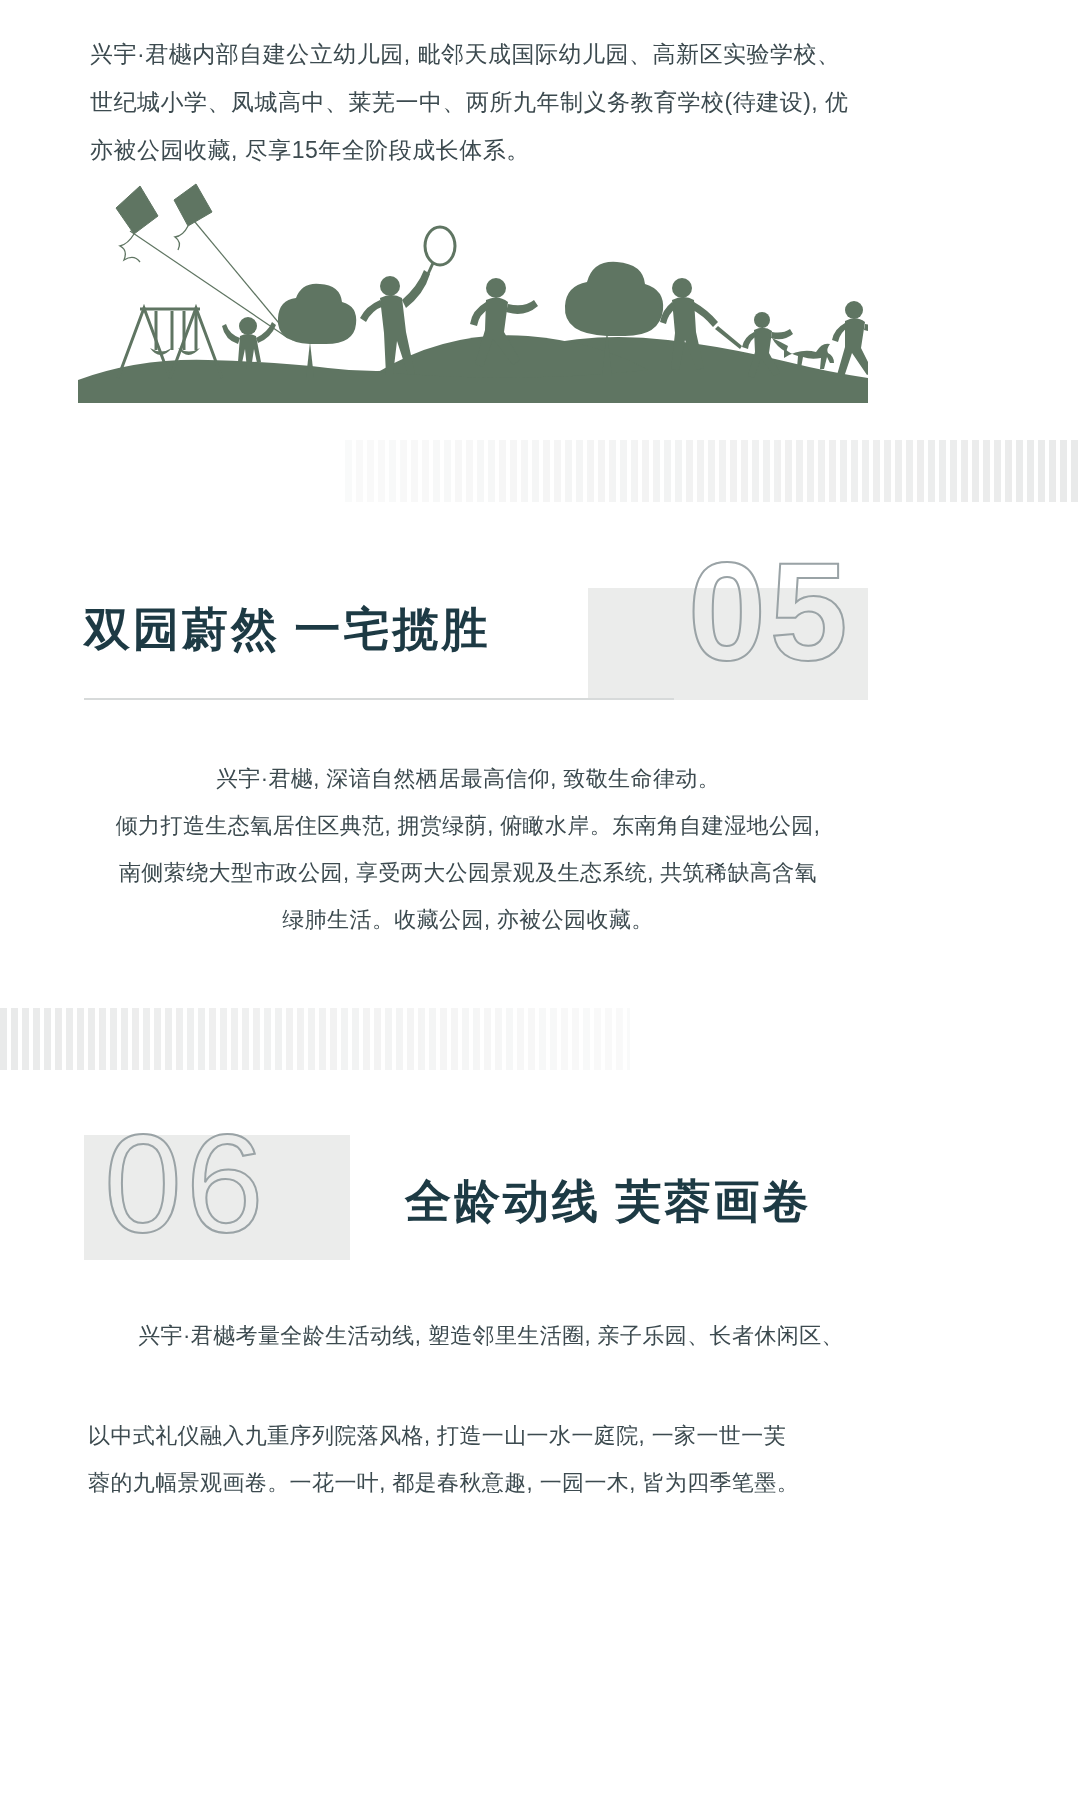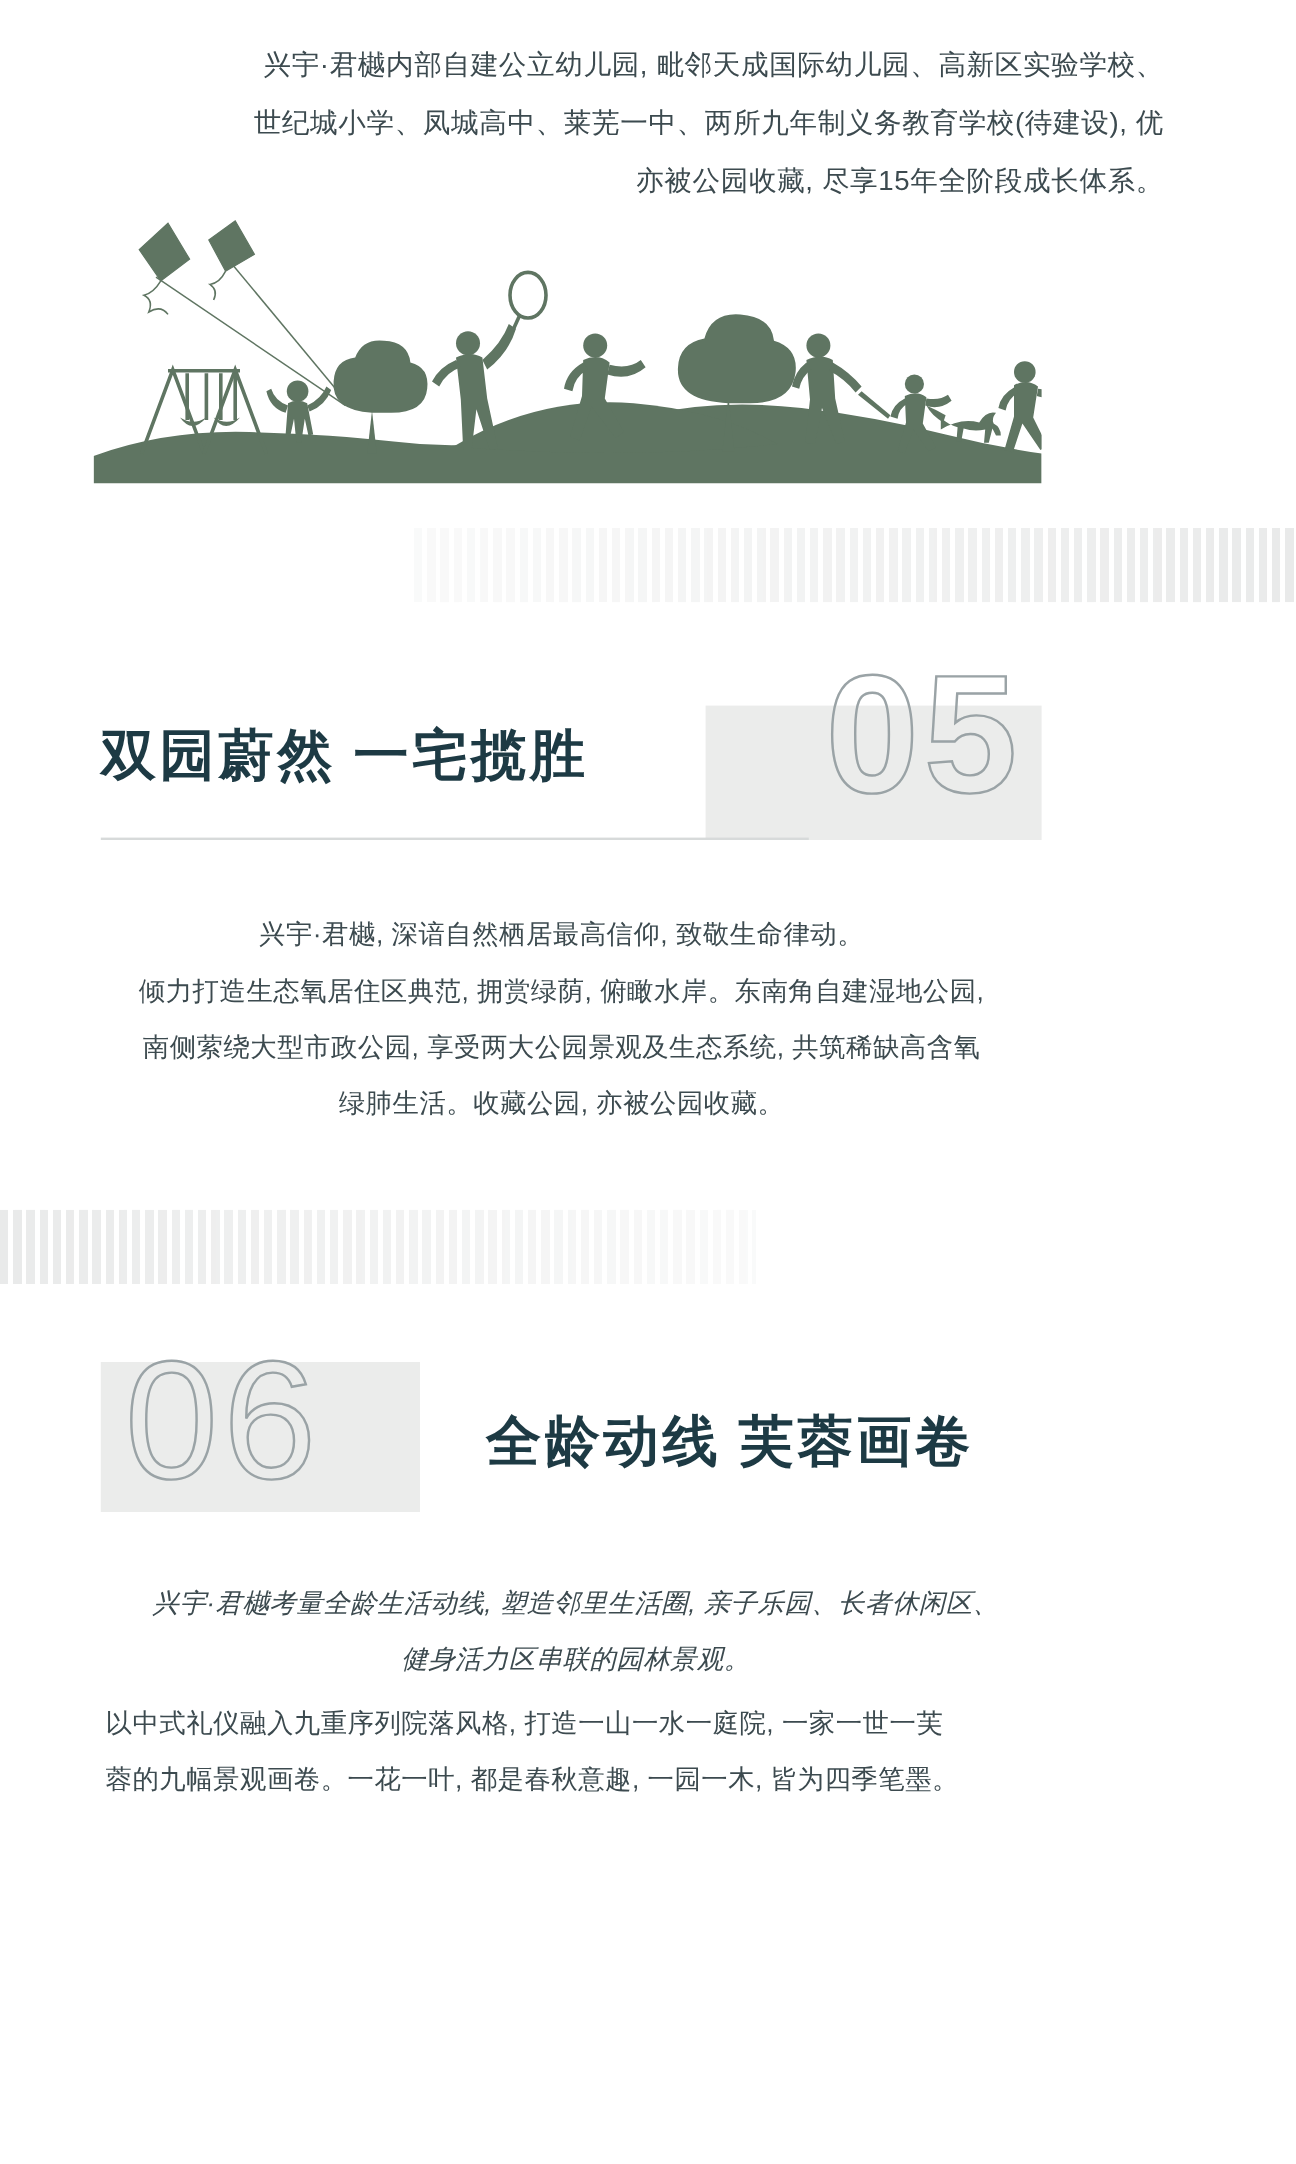--- a/index.html
+++ b/index.html
@@ -15,21 +15,20 @@
     color: #2f3b40;
     overflow: hidden;
   }
 
   
   .intro-block {
     position: absolute;
     top: 30px;
     left: 90px;
     width: 880px;
-    text-align: right;
   }
   .intro-line {
     font-size: 23px;
     line-height: 48px;
     letter-spacing: 0.5px;
     color: #3c4a4f;
     white-space: nowrap;
   }
 
   
@@ -164,24 +163,23 @@
     line-height: 60px;
     font-weight: 700;
     letter-spacing: 3px;
     color: #1d3a44;
     font-family: Liberation Serif, serif;
     margin-left: 11px;
   }
   .sec06-body-a {
     position: absolute;
     top: 1312px;
-    left: 100px;
+    left: 84px;
     width: 760px;
-    text-align: center;
-    font-style: italic;
+    text-align: right;
   }
   .sec06-body-b {
     position: absolute;
     top: 1412px;
     left: 88px;
     width: 772px;
   }
 </style>
 </head>
 <body>
@@ -302,18 +300,17 @@
 
 <div class="stripe stripe-left">
   <div class="stripe-inner"></div>
 </div>
 
 <div class="sec06-graybox"></div>
 <div class="sec06-number">06</div>
 <div class="sec06-title">全龄动线 芙蓉画卷</div>
 <div class="sec06-body-a">
   <div class="body-line">兴宇·君樾考量全龄生活动线, 塑造邻里生活圈, 亲子乐园、长者休闲区、</div>
-  <div class="body-line">健身活力区串联的园林景观。</div>
 </div>
 <div class="sec06-body-b">
   <div class="body-line">以中式礼仪融入九重序列院落风格, 打造一山一水一庭院, 一家一世一芙</div>
   <div class="body-line">蓉的九幅景观画卷。一花一叶, 都是春秋意趣, 一园一木, 皆为四季笔墨。</div>
 </div>
 
 </body></html>

